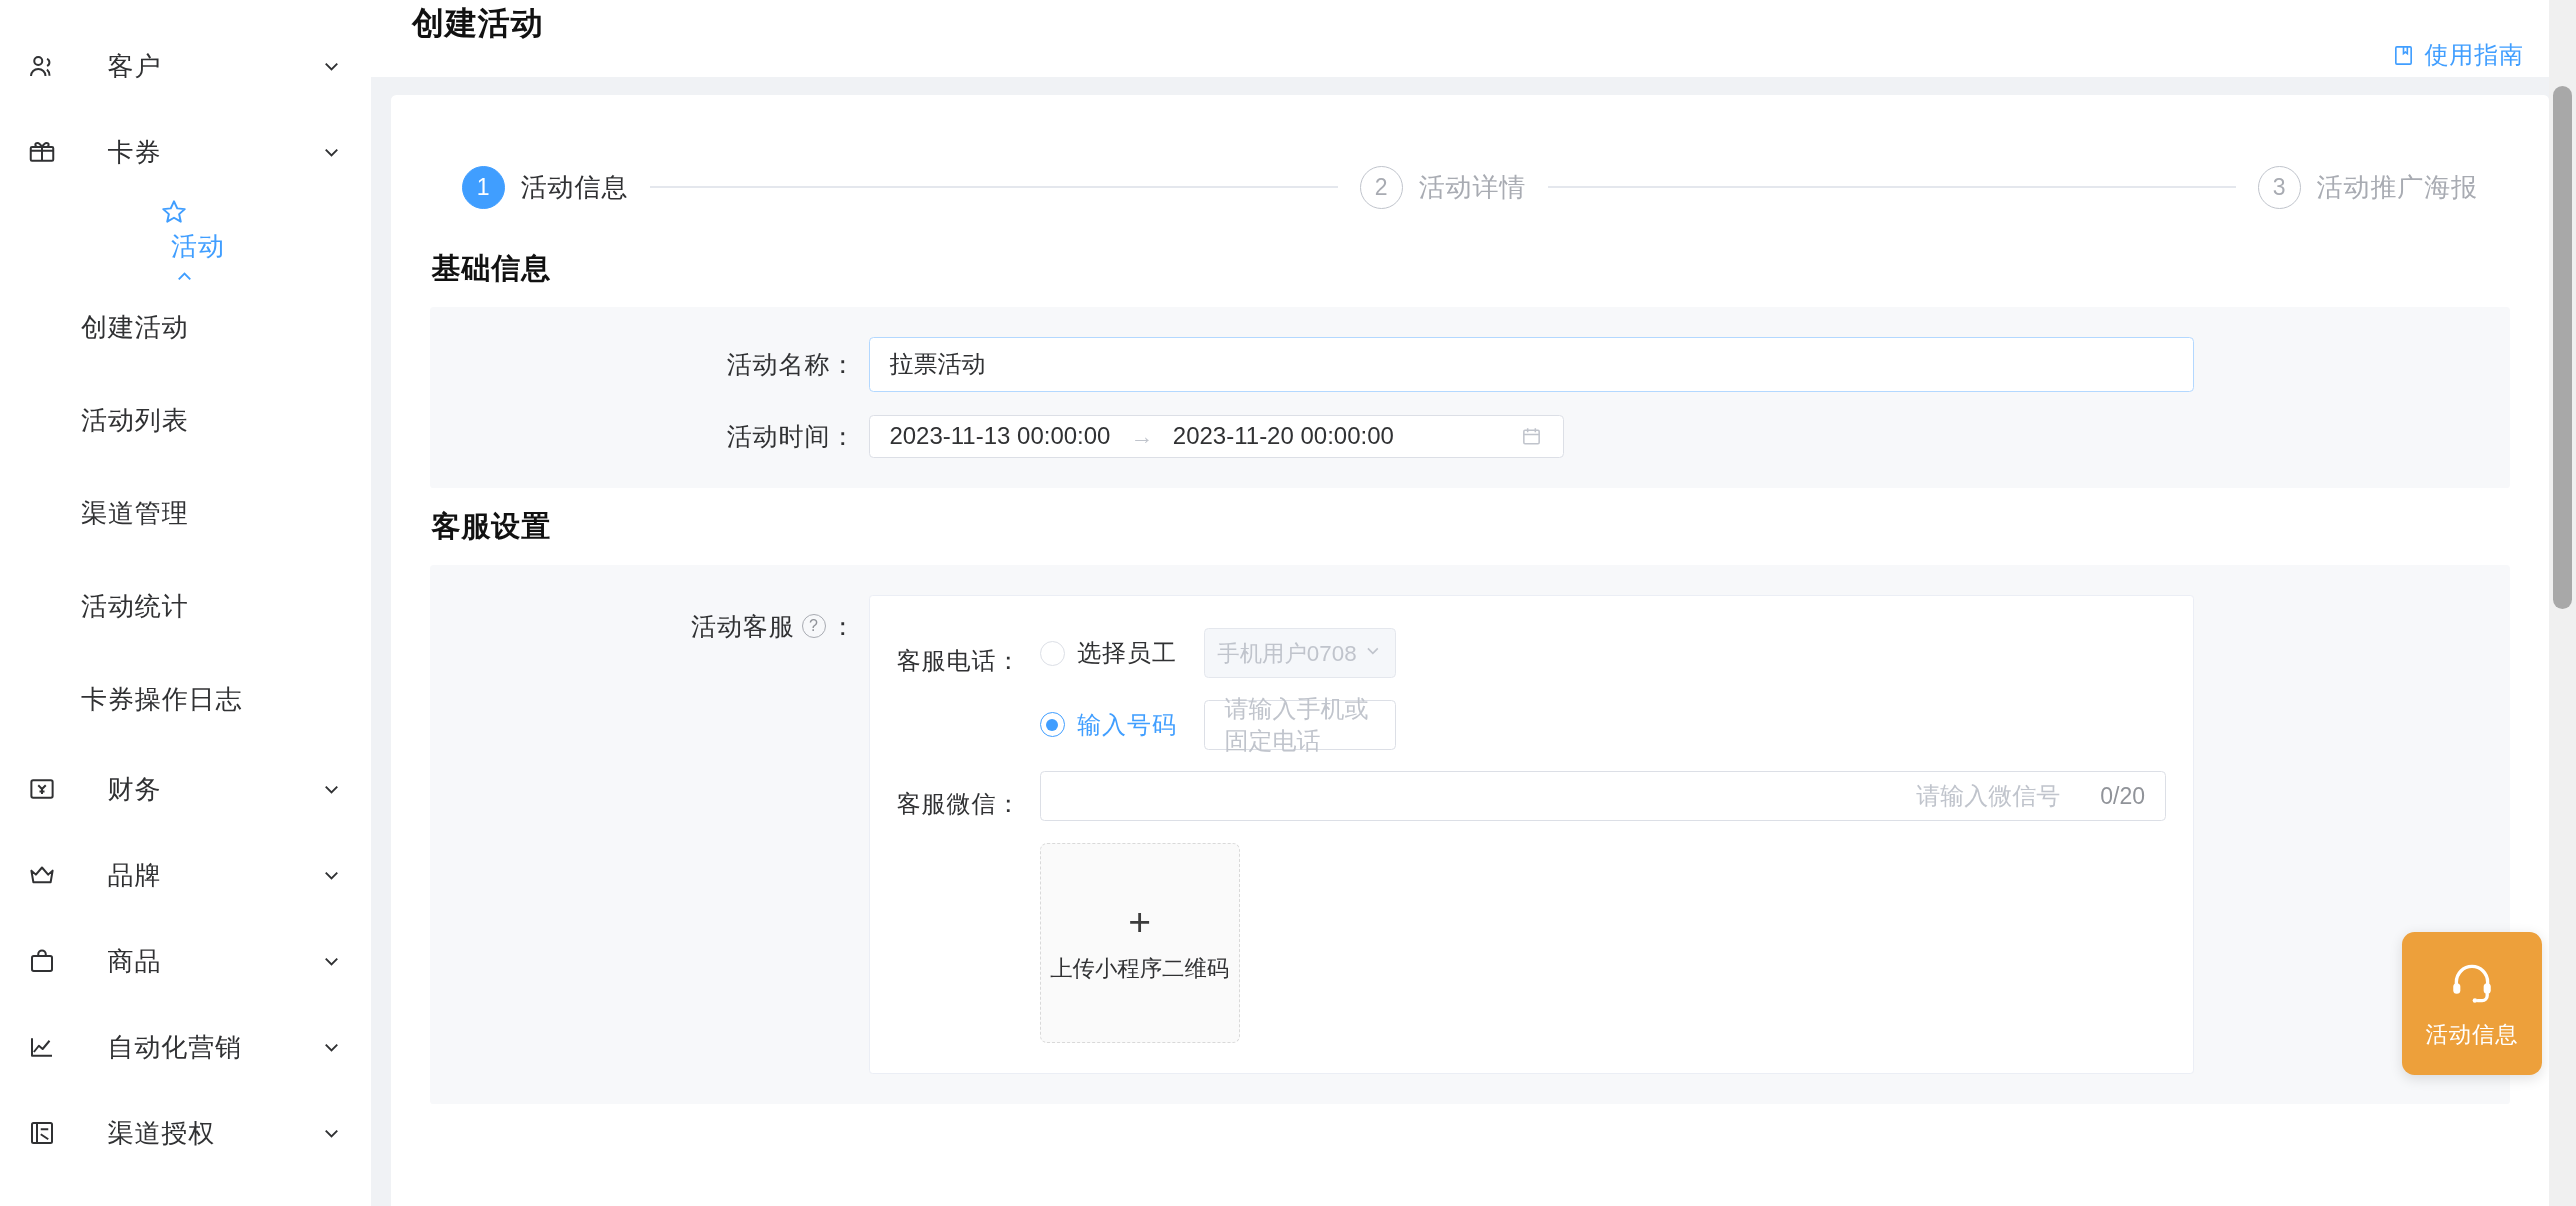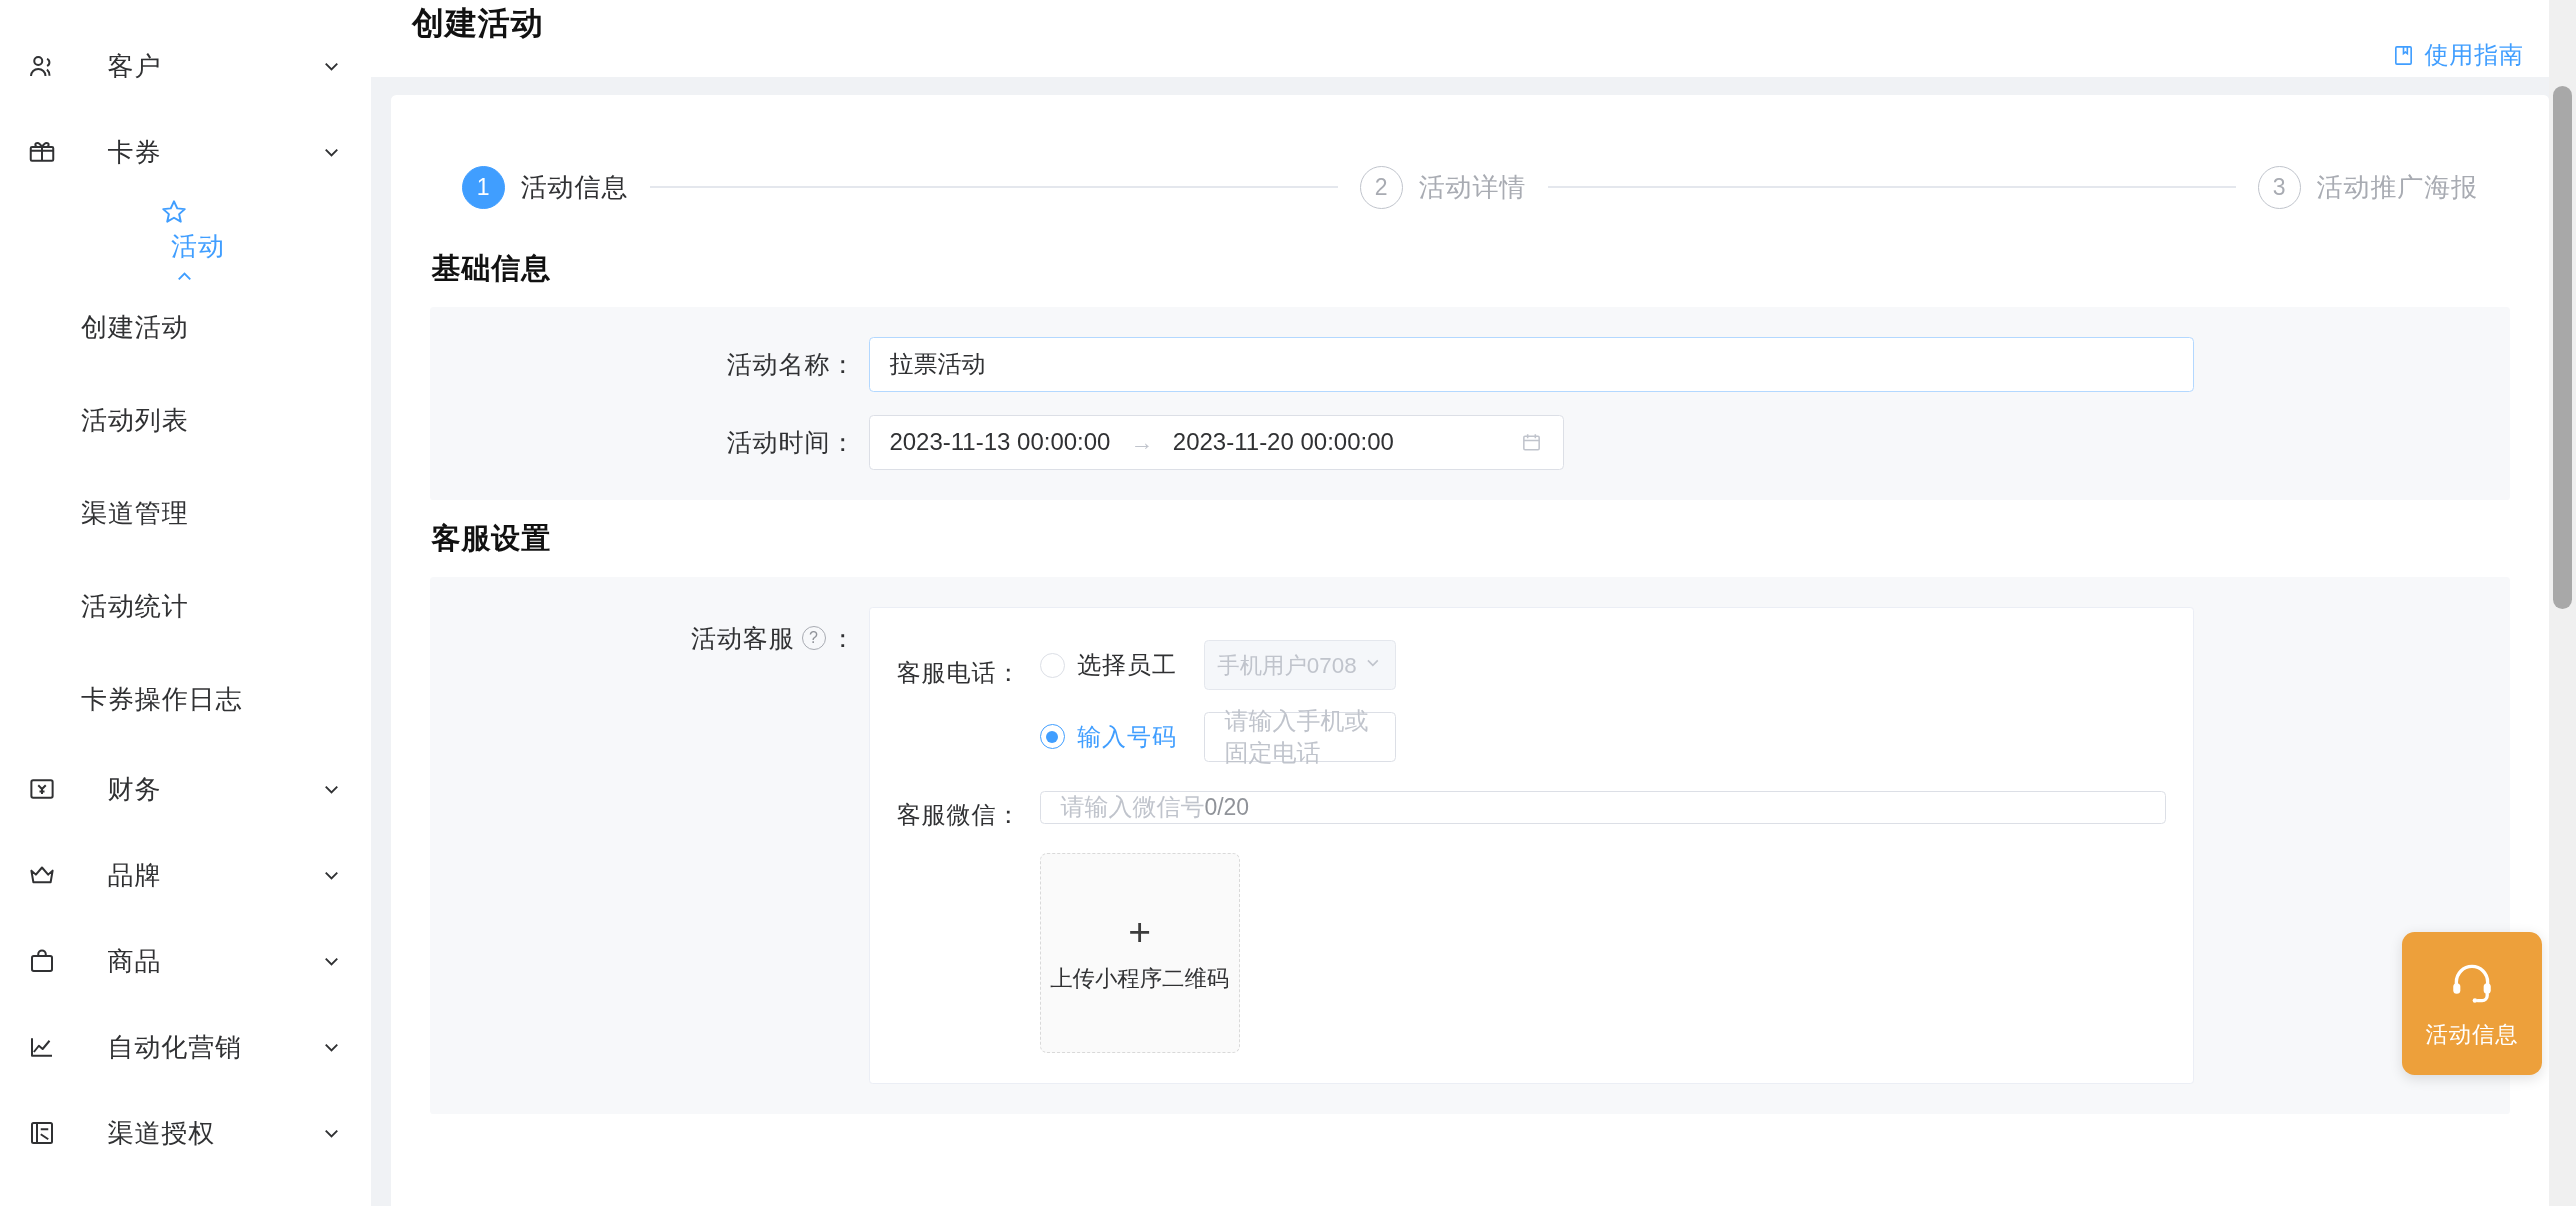--- a/index.html
+++ b/index.html
@@ -182,21 +182,21 @@
     font-size: 24px;
     color: #303133;
   }
   .el-input.focused { border-color: #b3d8ff; }
   .el-input .ph { color: #c0c4cc; }
 
   .name-input { width: 1325px; }
 
   .daterange {
     width: 695px;
-    height: 55px;
+    height: 43px;
     background: #ffffff;
     border: 0.9px solid #dcdfe6;
     border-radius: 4.5px;
     display: flex; align-items: center;
     padding: 0 19.7px;
     font-size: 24px;
     color: #303133;
   }
   .daterange .dt { white-space: nowrap; }
   .daterange .arrow { color: #c0c4cc; margin: 0 19.7px; font-size: 23px; }
@@ -242,23 +242,24 @@
     font-size: 22.4px; color: #c0c4cc;
     white-space: nowrap; overflow: hidden;
   }
   .select-disabled .sv { flex: 1 1 auto; overflow: hidden; }
   .select-disabled .cdown { color: #c0c4cc; margin-left: 5.4px; }
 
   .phone-input { width: 192px; height: 50px; margin-left: 27px; }
 
   .wx-input {
     flex: 1 1 auto;
-    height: 33px;
+    height: 50px;
     display: flex; align-items: center;
-    justify-content: flex-start;
+    justify-content: flex-end;
+    gap: 40px;
   }
   .wx-input .count { color: #909399; font-size: 23px; }
 
   .upload-row { display: flex; margin-top: 9px; }
   .upload-box {
     width: 200px; height: 200px;
     margin-left: 143px;
     border: 1.8px dashed #d9d9d9;
     border-radius: 7.2px;
     background: #fafafa;

